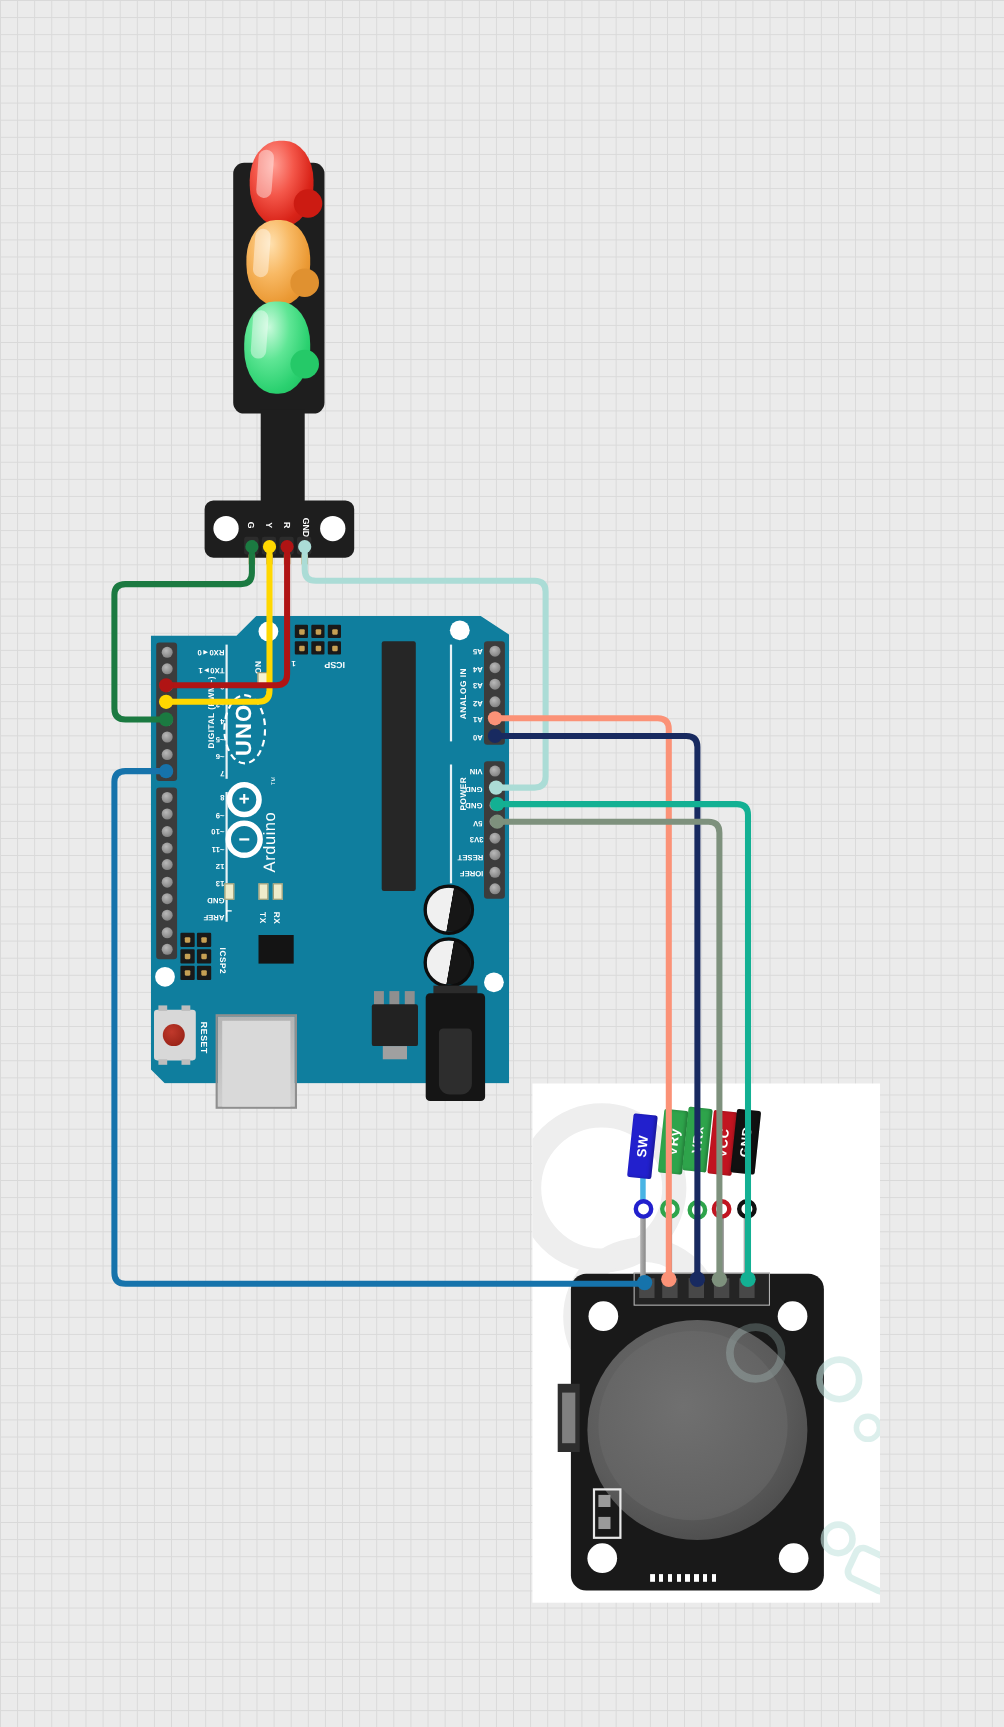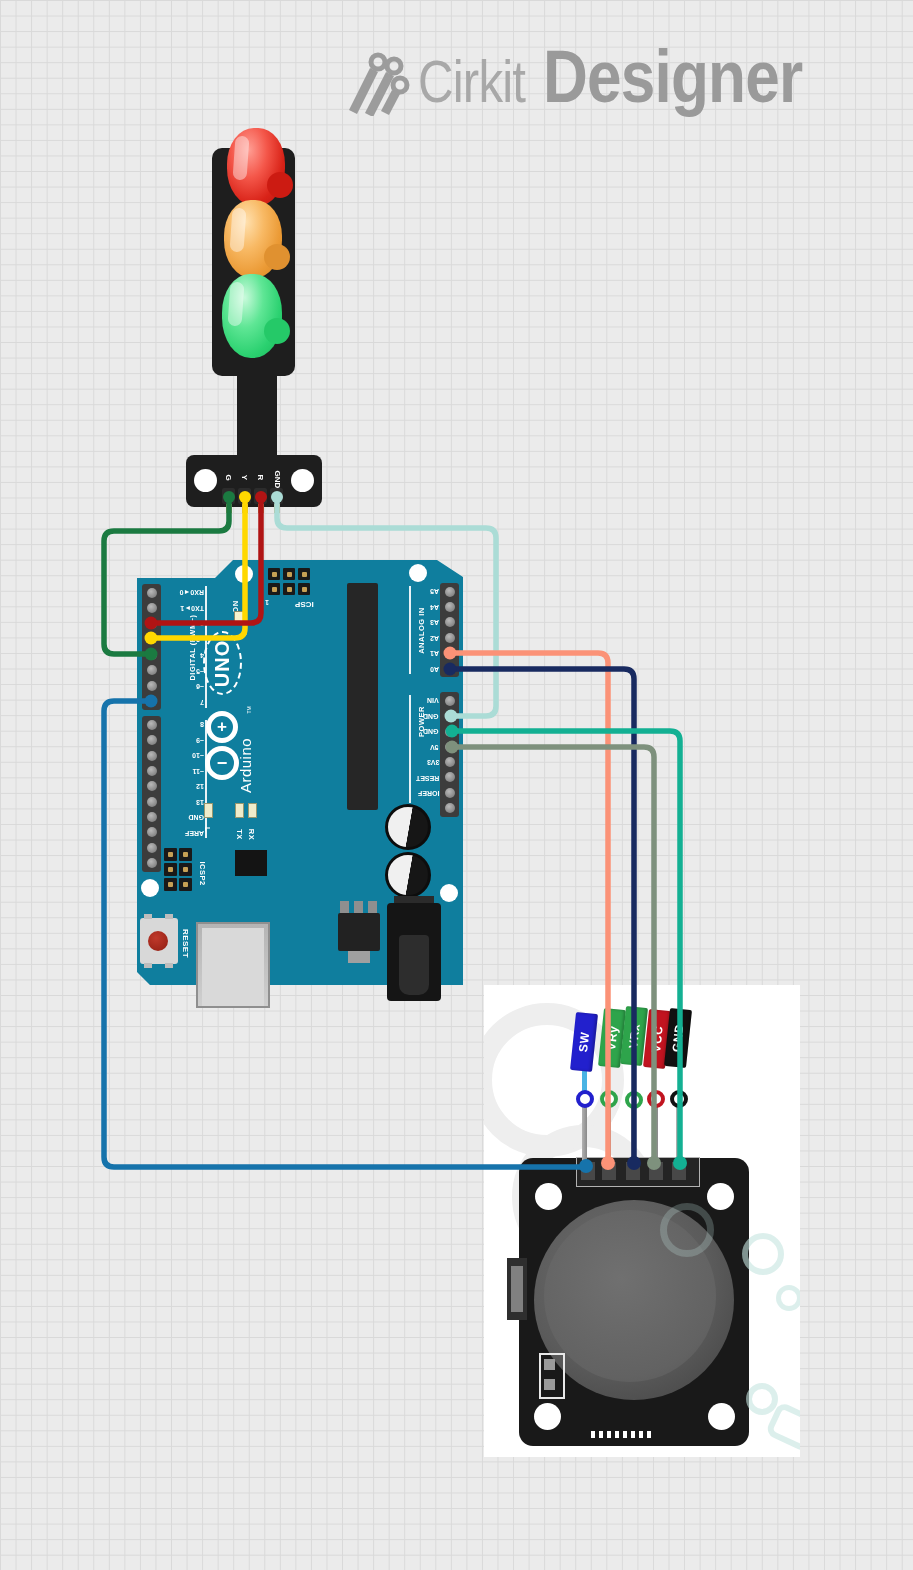--- a/index.html
+++ b/index.html
@@ -98,34 +98,20 @@
   .flags .flag:nth-child(4){left:162px;top:25px;}
   .flags .flag:nth-child(5){left:183px;top:24px;}
 
   .wires{position:absolute;left:0;top:0;z-index:5;}
 </style>
 </head>
 <body>
 
 <div class="canvas">
 
-  <div class="brand">
-    <svg class="brand-icon" width="64" height="72" viewBox="0 0 64 72">
-      <g stroke="#9c9c9c" fill="none">
-        <line x1="7" y1="68" x2="28" y2="26" stroke-width="9"></line>
-        <circle cx="32" cy="18" r="7" stroke-width="5"></circle>
-        <line x1="23" y1="71" x2="44" y2="30" stroke-width="9"></line>
-        <circle cx="48" cy="22" r="7" stroke-width="5"></circle>
-        <line x1="39" y1="69" x2="50" y2="48" stroke-width="9"></line>
-        <circle cx="54" cy="41" r="7" stroke-width="5"></circle>
-      </g>
-    </svg>
-    <span class="brand-light">Cirkit</span>
-    <span class="brand-bold">Designer</span>
-  </div>
 
   <div>
     <div class="abs tl-housing"></div>
     <div class="abs led led-red">
         <div class="led-shine"></div>
       </div>
     <div class="abs led led-yellow">
         <div class="led-shine"></div>
       </div>
     <div class="abs led led-green">

